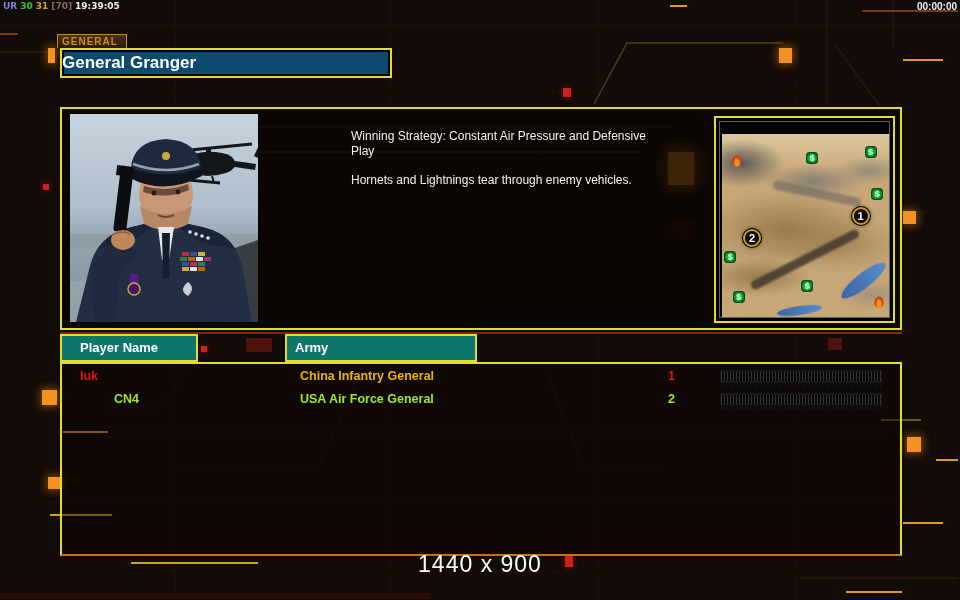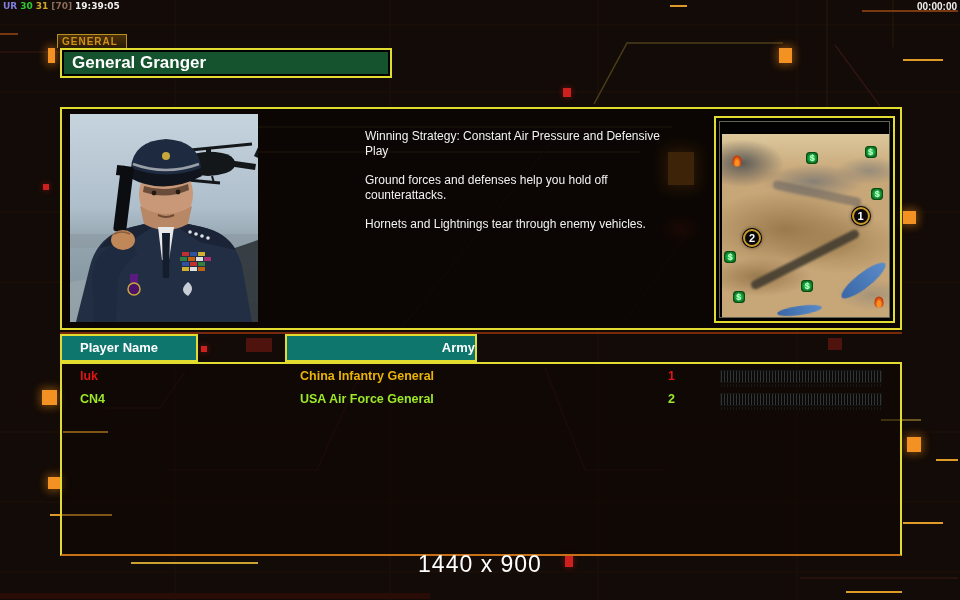--- a/index.html
+++ b/index.html
@@ -25,31 +25,31 @@
   .debug span{margin-right:3px;}
   .d-ur{color:#8080e0;} .d-fps{color:#2ec82e;} .d-fps2{color:#d0a428;}
   .d-br{color:#8a6a5a;} .d-time{color:#f0f0f0;}
   .match-timer{position:absolute;right:3px;top:1px;font:bold 10px "Liberation Sans",sans-serif;color:#f0f0f0;z-index:5;}
 
   
   .tab{position:absolute;left:57px;top:34px;width:70px;height:14px;z-index:4;
        background:linear-gradient(#4a3008,#2a1a06);border:1px solid #b89020;border-bottom:none;
        color:#d19018;font:bold 10px/13px "Liberation Sans",sans-serif;letter-spacing:1px;padding-left:4px;}
   .title-box{position:absolute;left:60px;top:48px;width:332px;height:30px;z-index:4;
-       border:2px solid #e2dc30;background:#14532d;box-shadow:inset 0 0 0 2px #000;
-       color:#fff;font:bold 17px/26px "Liberation Sans",sans-serif;padding-left:10px;}
+       border:2px solid #e2dc30;background:#0c4a6e;box-shadow:inset 0 0 0 2px #000;
+       color:#fff;font:bold 17px/26px "Liberation Sans",sans-serif;}
 
   
   .bio-box{position:absolute;left:60px;top:107px;width:842px;height:223px;z-index:3;
        border:2px solid #e2dc30;background:rgba(9,5,2,.78);}
   .bio-box:after{content:"";position:absolute;left:-2px;right:-2px;bottom:-6px;height:2px;background:#7a2a0a;}
   .portrait{position:absolute;left:8px;top:5px;width:188px;height:208px;background:#0c0c10;}
   .strategy{position:absolute;left:287px;top:20px;width:312px;color:#f2f2f2;
        font:12px/15px "Liberation Sans",sans-serif;}
-  .strategy p{margin:0 0 14px 16px;}
+  .strategy p{margin:0 0 14px 2px;}
 
   .minimap{position:absolute;left:652px;top:7px;width:181px;height:207px;
        border:2px solid #e2dc30;background:#000;padding:3px;}
   .mm-inner{position:relative;width:100%;height:100%;border:1px solid #636352;background:#000;}
   .mm-topbar{position:absolute;left:0;top:0;right:0;height:11px;background:#020202;}
   .mm-terrain{position:absolute;left:2px;top:12px;width:167px;height:183px;overflow:hidden;
        background-color:#c7a678;
        background-image:
          radial-gradient(ellipse 60px 34px at 12% 16%,rgba(85,85,84,.95),transparent 70%),
          radial-gradient(ellipse 70px 24px at 55% 26%,rgba(125,122,116,.85),transparent 72%),
@@ -69,21 +69,21 @@
   .mk-player{width:18px;height:18px;border-radius:50%;background:#0a0a0a;border:2px solid #c89a28;
        color:#fff;font:bold 11px/15px "Liberation Sans",sans-serif;text-align:center;
        box-shadow:0 0 0 1px #000,0 0 4px rgba(0,0,0,.8);}
   .mk-flame{width:9px;height:11px;border-radius:50% 50% 40% 40%;
        background:radial-gradient(ellipse at 50% 70%,#ff9020 25%,#c03008 70%,rgba(192,48,8,0) 100%);}
 
   
   .hdr{position:absolute;top:334px;height:28px;z-index:3;border:2px solid #e2dc30;background:#0f766e;
        color:#fff;font:bold 13px/24px "Liberation Sans",sans-serif;}
   .hdr-player{left:60px;width:138px;padding-left:18px;}
-  .hdr-army{left:285px;width:192px;padding-left:31px;text-align:right;}
+  .hdr-army{left:285px;width:192px;padding-left:8px;}
   .hdr-team{left:632px;width:190px;padding-left:16px;}
   .hdr-team .h2{margin-left:34px;}
 
   
   .list-box{position:absolute;left:60px;top:362px;width:842px;height:194px;z-index:2;
        border:2px solid #e2dc30;border-bottom-color:#c87018;background:rgba(10,5,2,.45);}
   .prow{position:relative;height:23px;}
   .prow span{position:absolute;top:3px;font:600 12.5px/14px "Liberation Sans",sans-serif;}
   .c-player{left:18px;}
   .c-army{left:238px;}
@@ -255,21 +255,20 @@
             <rect x="40" y="52" width="7" height="10" fill="#0b0d10"></rect>
           </g>
           <ellipse cx="53" cy="126" rx="12" ry="10" fill="#c08858"></ellipse>
           <path d="M44,120 q8,-4 16,0" stroke="#8a5c3a" stroke-width="1.5" fill="none"></path>
         </g>
       </svg>
     </div>
 
     <div class="strategy">
         <p>Winning Strategy: Constant Air Pressure and Defensive Play</p>
-        <p>Ground forces and defenses help you hold off counterattacks.</p>
         <p>Hornets and Lightnings tear through enemy vehicles.</p>
       </div>
 
     <div class="minimap">
       <div class="mm-inner">
         <div class="mm-topbar"></div>
         <div class="mm-terrain">
           <div class="ridge" style="left:14%;top:66%;transform:rotate(-27deg);"></div>
           <div class="ridge" style="left:30%;top:30%;width:90px;transform:rotate(12deg);background:rgba(110,104,96,.6);"></div>
           <div class="water" style="left:68%;top:76%;width:55px;height:15px;transform:rotate(-38deg);"></div>
@@ -300,21 +299,21 @@
     <div style="padding-top:2px;">
         <div class="prow">
           <span class="c-player" style="color: rgb(223, 22, 22);">luk</span>
           <span class="c-army" style="color: #eab308;">China Infantry General</span>
           <span class="c-team" style="color: rgb(223, 22, 22);">1</span>
           <div class="c-bar">
             <div class="bar-fill" style="width: 0%;"></div>
           </div>
         </div>
         <div class="prow">
-          <span class="c-player" style="color: rgb(156, 232, 40);">CN4</span>
+          <span class="c-player" style="color: rgb(156, 232, 40); margin-left: 34px;">CN4</span>
           <span class="c-army" style="color: rgb(156, 232, 40);">USA Air Force General</span>
           <span class="c-team" style="color: rgb(156, 232, 40);">2</span>
           <div class="c-bar">
             <div class="bar-fill" style="width: 0%;"></div>
           </div>
         </div>
       </div>
   </div>
 
   <div class="footer-res">1440 x 900</div>

